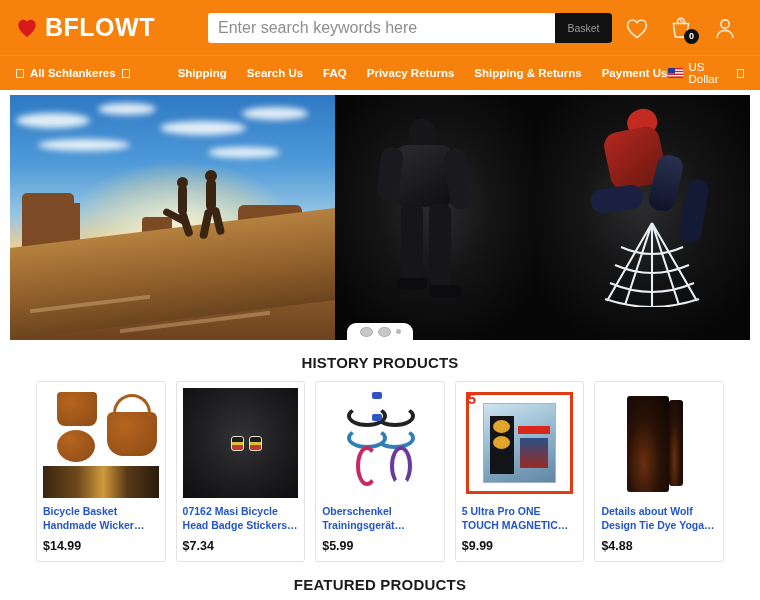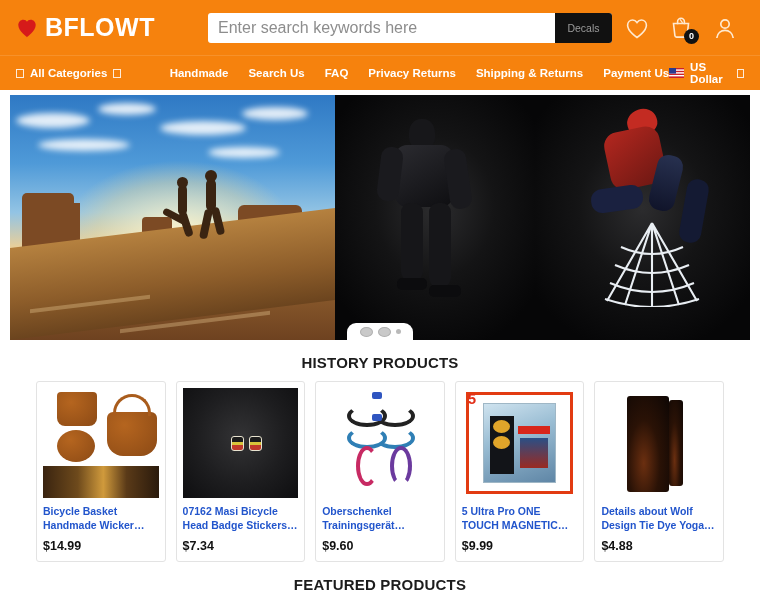--- a/index.html
+++ b/index.html
@@ -73,21 +73,21 @@
     border: 1px solid rgba(255,255,255,.85);
     display: inline-block;
   }
   .nav-links { display: flex; align-items: center; gap: 20px; }
   .nav-links a {
     color: #ffffff; font-size: 11.5px; font-weight: bold;
     text-decoration: none; cursor: pointer; white-space: nowrap;
   }
   .currency {
     margin-left: auto; display: flex; align-items: center; gap: 6px;
-    color: #ffffff; font-size: 11.5px; font-weight: bold; cursor: pointer;
+    color: #ffffff; font-size: 11.5px; font-weight: normal; cursor: pointer;
   }
   .flag { width: 15px; height: 10px; display: block; }
 
   
   .hero {
     margin: 5px 10px 0 10px;
     height: 245px;
     display: flex;
     position: relative;
     overflow: hidden;
@@ -233,21 +233,21 @@
     <span>
       <svg class="heart-icon" viewBox="0 0 24 22">
         <path d="M12 21S2.5 14.3 2.5 7.8C2.5 4.3 5 2 8 2c2 0 3.3 1 4 2.1C12.7 3 14 2 16 2c3 0 5.5 2.3 5.5 5.8C21.5 14.3 12 21 12 21z" fill="#d61a1a"></path>
       </svg>
     </span>
     <span class="logo-text">BFLOWT</span>
   </div>
 
   <div class="search-wrap">
     <input class="search-input" type="text" placeholder="Enter search keywords here" style="">
-    <button class="search-btn">Decals</button>
+    <button class="search-btn">Basket</button>
   </div>
 
   <div class="header-icons">
     <div class="hicon">
       <svg viewBox="0 0 26 26" width="26" height="26">
         <path d="M13 22.5C13 22.5 3.6 16.4 3.6 10.3 3.6 7.2 5.9 5 8.6 5c1.9 0 3.4 1.1 4.4 2.5C14 6.1 15.5 5 17.4 5c2.7 0 5 2.2 5 5.3 0 6.1-9.4 12.2-9.4 12.2z" fill="none" stroke="#ffe9cf" stroke-width="1.6"></path>
       </svg>
     </div>
     <div class="hicon">
       <svg viewBox="0 0 26 26" width="26" height="26">
@@ -262,25 +262,25 @@
         <circle cx="13" cy="9" r="4.2" fill="none" stroke="#ffe9cf" stroke-width="1.7"></circle>
         <path d="M4.8 23c.6-4.8 4.2-7.6 8.2-7.6s7.6 2.8 8.2 7.6" fill="none" stroke="#ffe9cf" stroke-width="1.7"></path>
       </svg>
     </div>
   </div>
 </div>
 
 <div class="nav">
   <div class="all-cats">
     <span class="sq"></span>
-    <span>All Categories</span>
+    <span>All Schlankeres</span>
     <span class="sq"></span>
   </div>
   <div class="nav-links">
-    <a>Handmade</a>
+    <a>Shipping</a>
     <a>Search Us</a>
     <a>FAQ</a>
     <a>Privacy Returns</a>
     <a>Shipping &amp; Returns</a>
     <a>Payment Us</a>
   </div>
   <div class="currency">
     <span>
       <svg class="flag" viewBox="0 0 15 10">
         <rect width="15" height="10" fill="#cc2229"></rect>
@@ -390,21 +390,21 @@
       <div class="hook" style="left:34px; top:8px;  border-color:#222 transparent #222 #222; transform:rotate(-90deg);"></div>
       <div class="hook" style="left:62px; top:8px;  border-color:#222 #222 transparent transparent; transform:rotate(90deg);"></div>
       <div class="hook" style="left:34px; top:30px; border-color:#2f7fb5 transparent #2f7fb5 #2f7fb5; transform:rotate(-90deg);"></div>
       <div class="hook" style="left:62px; top:30px; border-color:#2f7fb5 #2f7fb5 transparent transparent; transform:rotate(90deg);"></div>
       <div class="hook" style="left:34px; top:58px; border-color:#c72a63 transparent #c72a63 #c72a63;"></div>
       <div class="hook" style="left:68px; top:58px; border-color:#6b3a9e #6b3a9e transparent #6b3a9e;"></div>
       <div class="t-abs" style="left:50px; top:26px; width:10px; height:7px; background:#2f55c0; border-radius:2px;"></div>
       <div class="t-abs" style="left:50px; top:4px;  width:10px; height:7px; background:#2f55c0; border-radius:2px;"></div>
     </div>
     <div class="card-title">Oberschenkel Trainingsgerät Schlankeres</div>
-    <div class="card-price">$9.60</div>
+    <div class="card-price">$5.99</div>
   </div>
 
   <div class="card">
     <div class="thumb">
       <div class="uv-card">
         <div class="uv-inner">
           <div class="t-abs" style="left:6px; top:12px; width:24px; height:58px; background:#121418;"></div>
           <div class="t-abs" style="left:9px; top:16px; width:17px; height:13px; background:#e0a52a; border-radius:50%;"></div>
           <div class="t-abs" style="left:9px; top:32px; width:17px; height:13px; background:#e0a52a; border-radius:50%;"></div>
           <div class="t-abs" style="left:34px;top:22px; width:32px; height:8px;  background:#d8261a;"></div>

